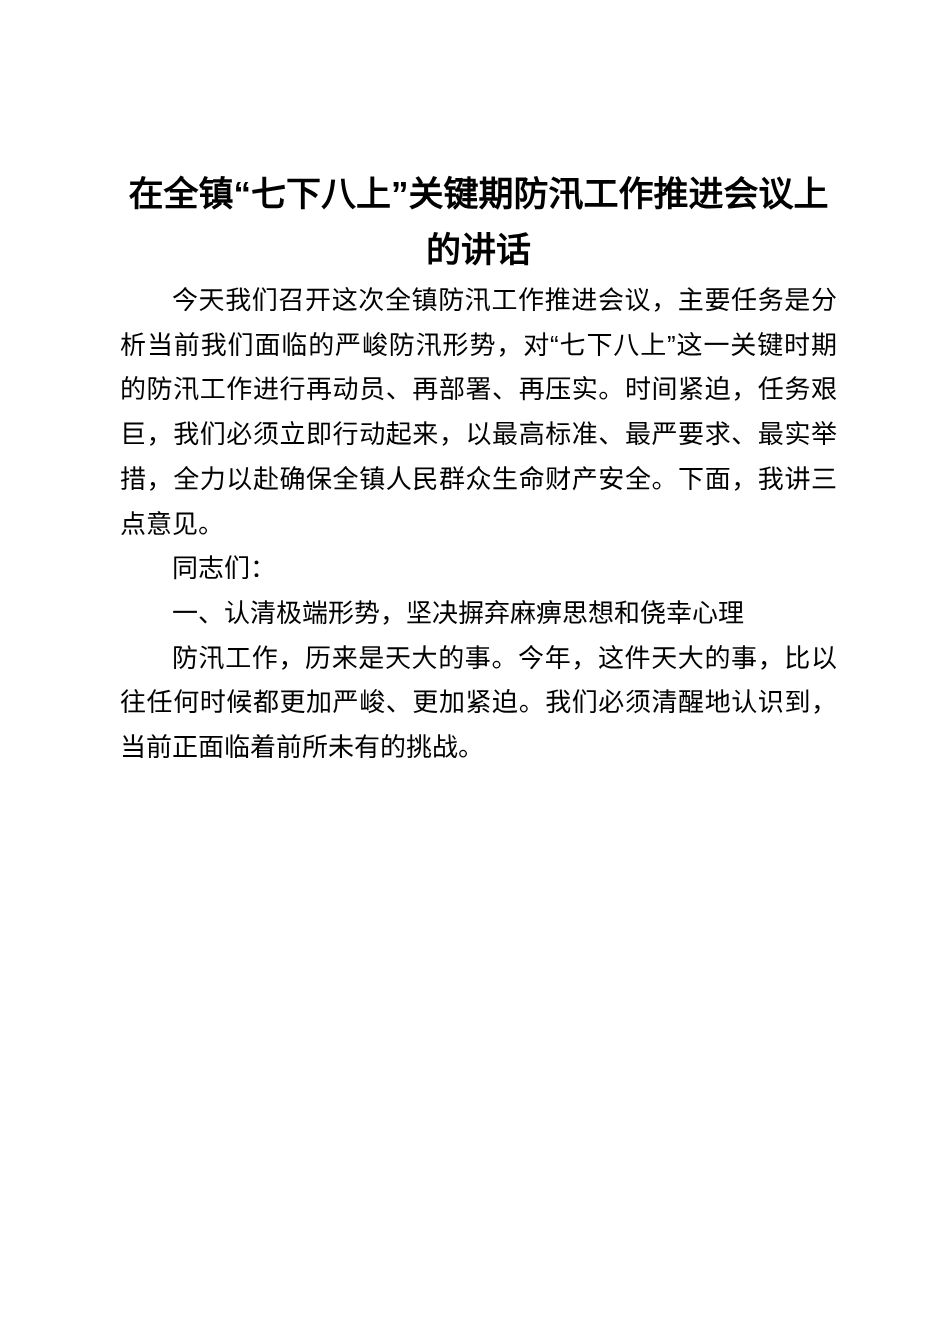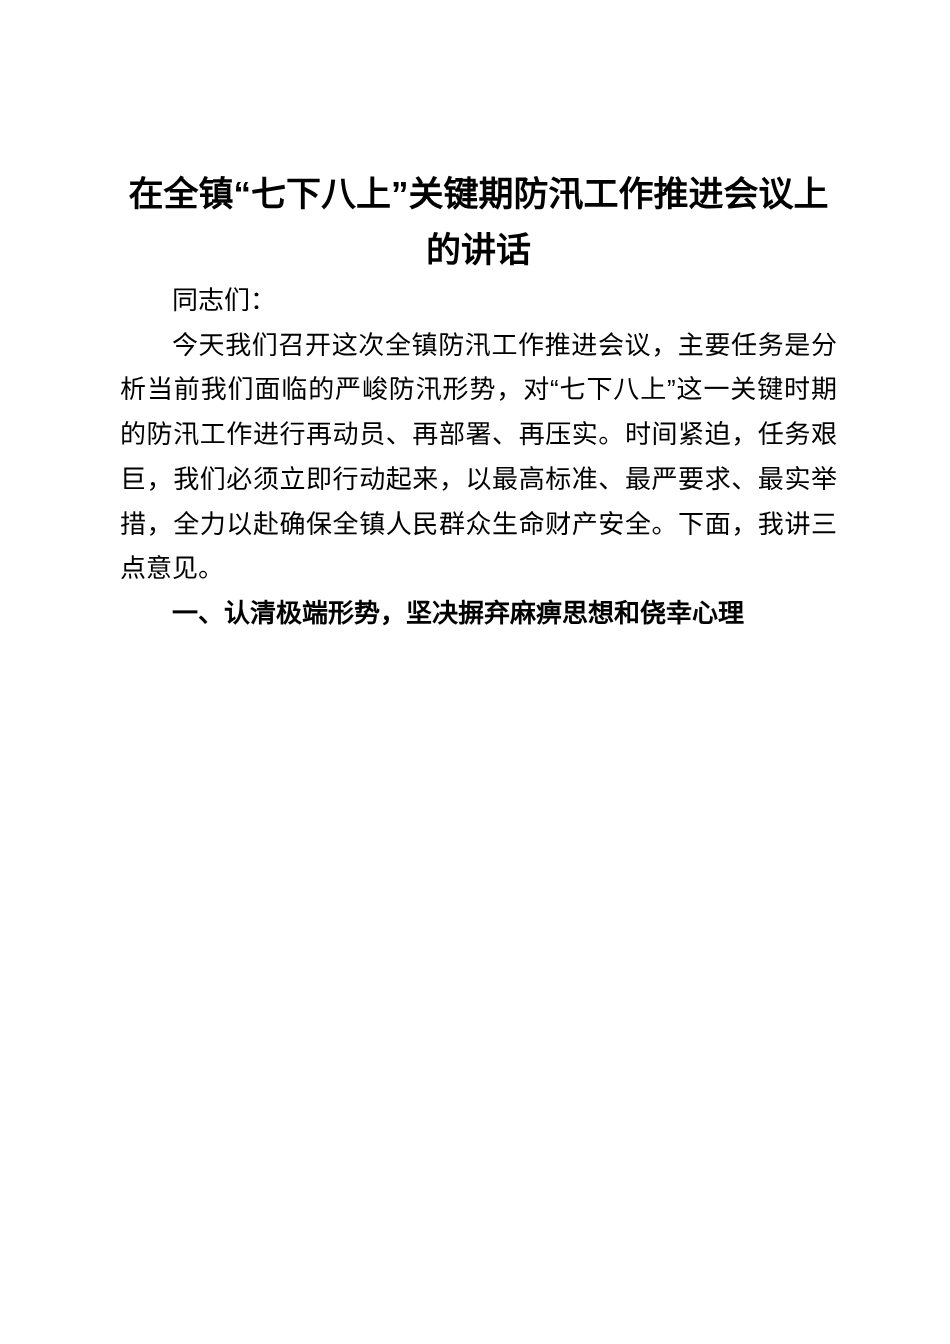--- a/index.html
+++ b/index.html
@@ -29,26 +29,27 @@
   }
   .doc-body p {
     margin: 0;
     font-size: 26px;
     line-height: 44.7px;
     text-align: justify;
     text-indent: 2em;
     word-break: break-all;
   }
   .doc-body p.heading {
-    font-weight: bold;
+    font-weight: normal;
   }
 </style>
 </head>
 <body>
 
 <div class="page">
   <h1 class="doc-title">在全镇“七下八上”关键期防汛工作推进会议上的讲话</h1>
   <main class="doc-body">
+      <p class="body">今天我们召开这次全镇防汛工作推进会议，主要任务是分析当前我们面临的严峻防汛形势，对“七下八上”这一关键时期的防汛工作进行再动员、再部署、再压实。时间紧迫，任务艰巨，我们必须立即行动起来，以最高标准、最严要求、最实举措，全力以赴确保全镇人民群众生命财产安全。下面，我讲三点意见。</p>
       <p class="body">同志们：</p>
-      <p class="body">今天我们召开这次全镇防汛工作推进会议，主要任务是分析当前我们面临的严峻防汛形势，对“七下八上”这一关键时期的防汛工作进行再动员、再部署、再压实。时间紧迫，任务艰巨，我们必须立即行动起来，以最高标准、最严要求、最实举措，全力以赴确保全镇人民群众生命财产安全。下面，我讲三点意见。</p>
       <p class="heading">一、认清极端形势，坚决摒弃麻痹思想和侥幸心理</p>
+      <p class="body">防汛工作，历来是天大的事。今年，这件天大的事，比以往任何时候都更加严峻、更加紧迫。我们必须清醒地认识到，当前正面临着前所未有的挑战。</p>
     </main>
 </div>
 
 </body></html>

